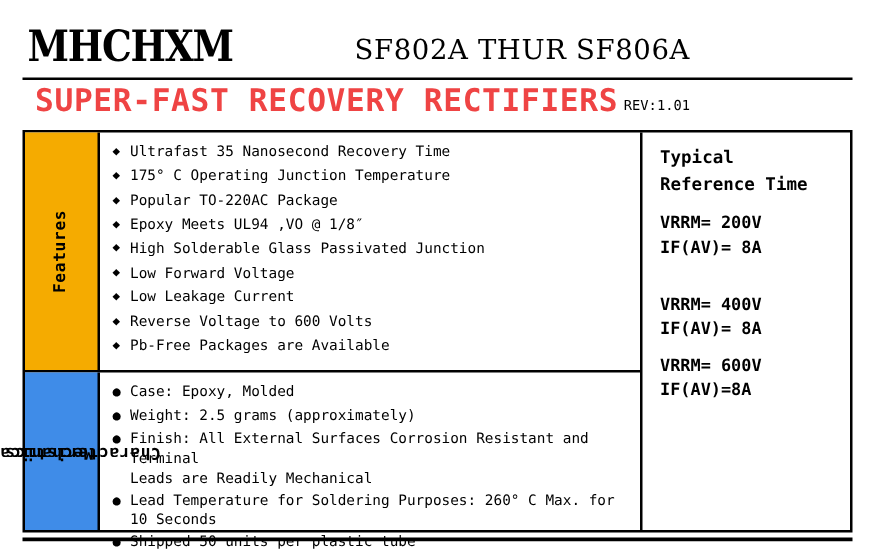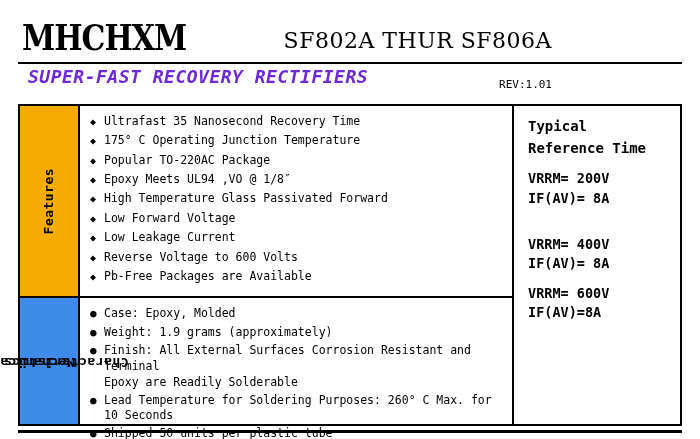--- a/index.html
+++ b/index.html
@@ -62,24 +62,23 @@
     width: 664px;
     height: 2px;
     background: #000;
   }
   .doc-title {
     position: absolute;
     left: 28px;
     top: 66px;
     font-family: "DejaVu Sans Mono", monospace;
     font-weight: bold;
-    font-size: 18px;
+    font-size: 25px;
     letter-spacing: 0.5px;
-    color: #6d28d9;
-    font-style: italic;
+    color: #ef4444;
   }
 
   
   .body-frame {
     position: absolute;
     left: 18px;
     top: 104px;
     width: 664px;
     height: 322px;
     border: 2px solid #000;
@@ -247,21 +246,21 @@
             <li>
               <span class="bullet-mark">◆</span>
               <span class="bullet-text">Popular TO-220AC Package</span>
             </li>
             <li>
               <span class="bullet-mark">◆</span>
               <span class="bullet-text">Epoxy Meets UL94 ,VO @ 1/8″</span>
             </li>
             <li>
               <span class="bullet-mark">◆</span>
-              <span class="bullet-text">High Temperature Glass Passivated Forward</span>
+              <span class="bullet-text">High Solderable Glass Passivated Junction</span>
             </li>
             <li>
               <span class="bullet-mark">◆</span>
               <span class="bullet-text">Low Forward Voltage</span>
             </li>
             <li>
               <span class="bullet-mark">◆</span>
               <span class="bullet-text">Low Leakage Current</span>
             </li>
             <li>
@@ -281,25 +280,25 @@
           <span><span>Mechanical</span><br><span>Characteristics</span></span>
         </div>
         <div class="list-area">
           <ul class="bullets">
             <li>
               <span class="bullet-mark round">●</span>
               <span class="bullet-text">Case: Epoxy, Molded</span>
             </li>
             <li>
               <span class="bullet-mark round">●</span>
-              <span class="bullet-text">Weight: 1.9 grams (approximately)</span>
-            </li>
-            <li>
-              <span class="bullet-mark round">●</span>
-              <span class="bullet-text"><span>Finish: All External Surfaces Corrosion Resistant and Terminal</span><span class="cont">Epoxy are Readily Solderable</span></span>
+              <span class="bullet-text">Weight: 2.5 grams (approximately)</span>
+            </li>
+            <li>
+              <span class="bullet-mark round">●</span>
+              <span class="bullet-text"><span>Finish: All External Surfaces Corrosion Resistant and Terminal</span><span class="cont">Leads are Readily Mechanical</span></span>
             </li>
             <li>
               <span class="bullet-mark round">●</span>
               <span class="bullet-text">Lead Temperature for Soldering Purposes: 260° C Max. for 10 Seconds</span>
             </li>
             <li>
               <span class="bullet-mark round">●</span>
               <span class="bullet-text">Shipped 50 units per plastic tube</span>
             </li>
           </ul>

